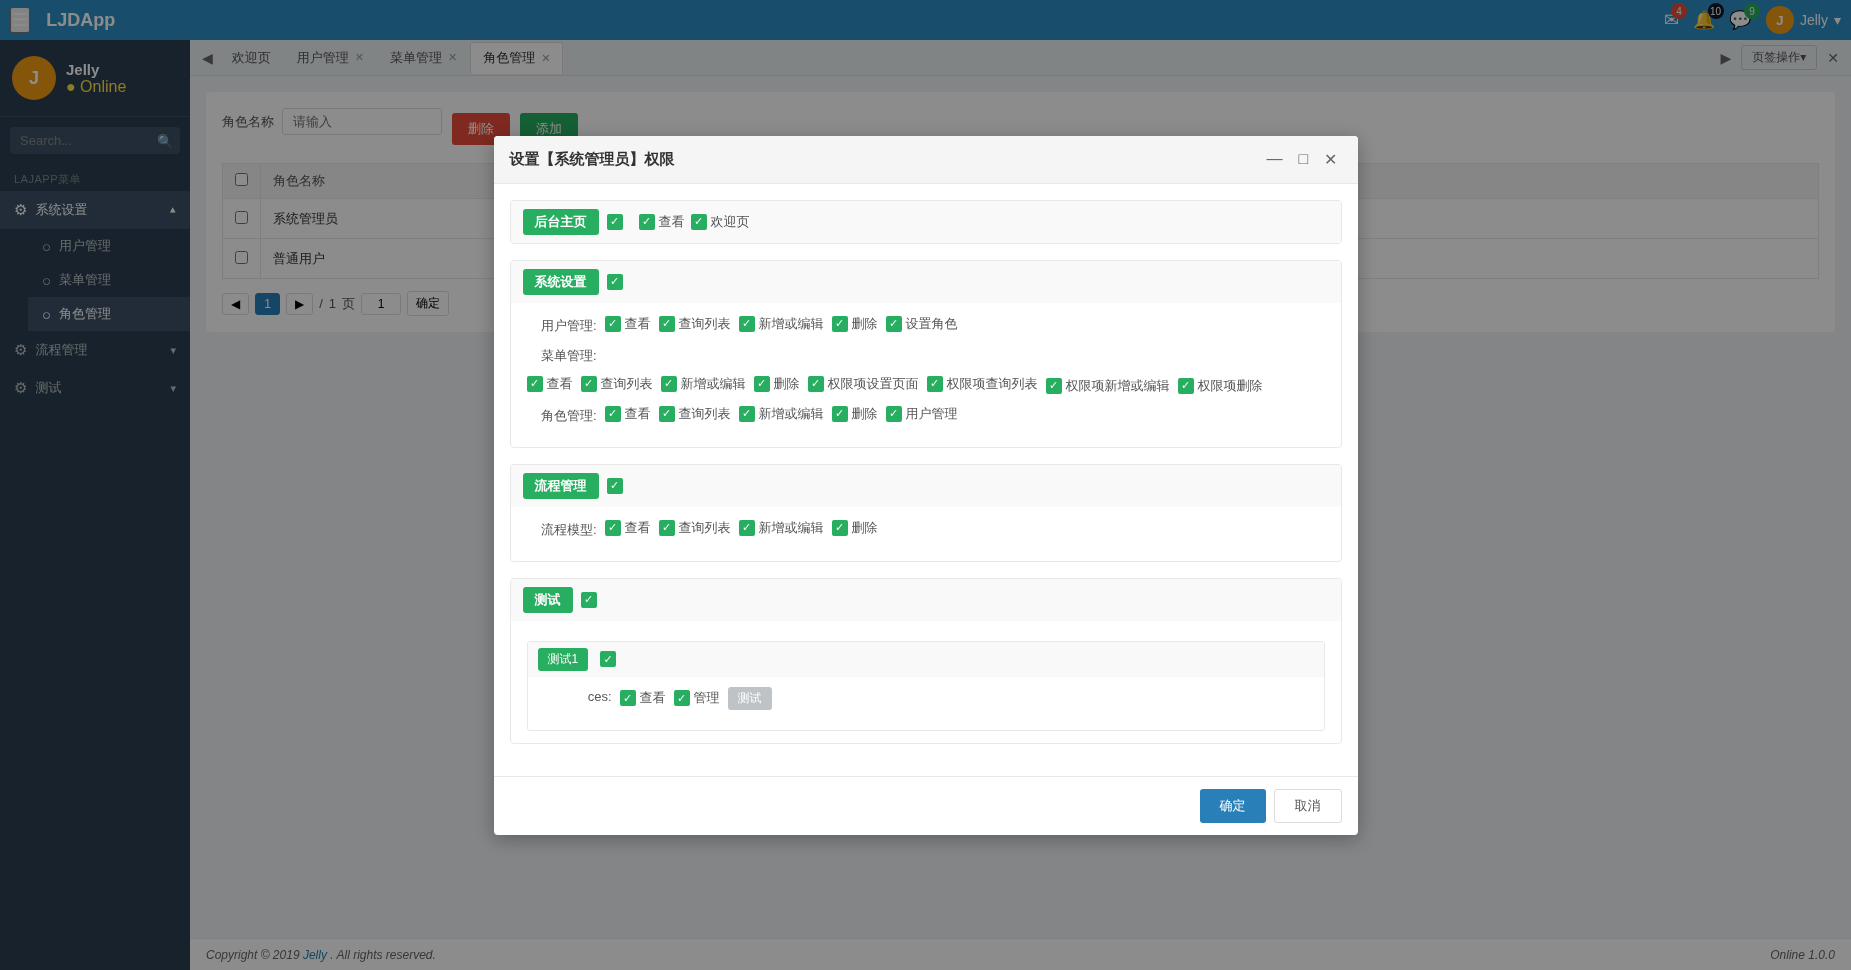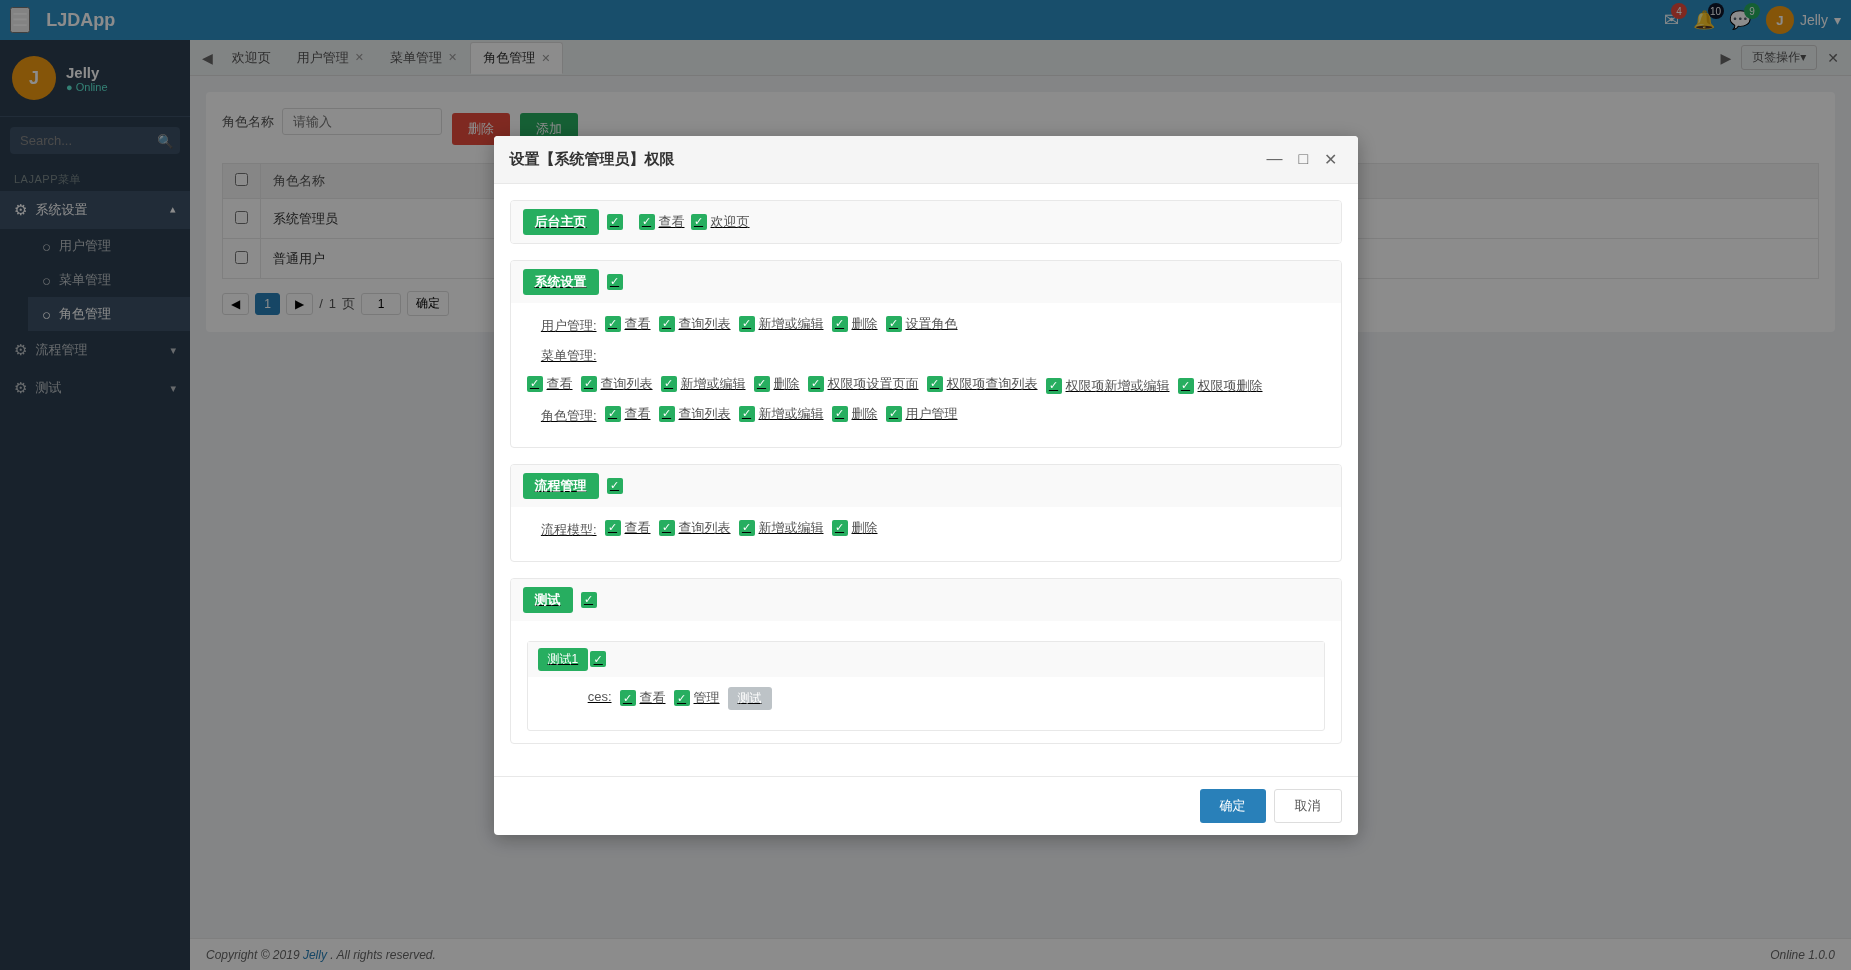--- a/index.html
+++ b/index.html
@@ -32,21 +32,21 @@
     .avatar-circle { width: 28px; height: 28px; border-radius: 50%; background: #f39c12; display: flex; align-items: center; justify-content: center; color: white; font-size: 13px; font-weight: bold; overflow: hidden; }
 
     
     .sidebar {
       position: fixed; top: 40px; left: 0; bottom: 0; width: 190px;
       background: #2c3e50; overflow-y: auto; z-index: 90;
     }
     .sidebar-user { padding: 16px 12px; display: flex; align-items: center; gap: 10px; border-bottom: 1px solid #3d5166; }
     .sidebar-avatar { width: 44px; height: 44px; border-radius: 50%; background: #f39c12; display: flex; align-items: center; justify-content: center; color: white; font-size: 18px; font-weight: bold; }
     .sidebar-username { color: white; font-size: 15px; font-weight: bold; }
-    .sidebar-status { color: #5eead4; font-size: 11px; text-align: right; }
+    .sidebar-status { color: #fde047; font-size: 16px; text-align: right; }
     .sidebar-status::before { content: "● "; }
     .search-area { padding: 10px; }
     .search-input-wrapper { position: relative; }
     .search-input-wrapper input { width: 100%; padding: 6px 30px 6px 10px; border-radius: 4px; border: none; background: #3d5166; color: #ccc; font-size: 13px; outline: none; }
     .search-input-wrapper input::placeholder { color: #888; }
     .search-btn { position: absolute; right: 6px; top: 50%; transform: translateY(-50%); background: none; border: none; color: #aaa; cursor: pointer; }
     .sidebar-section-label { color: #7f8c8d; font-size: 11px; padding: 8px 14px 4px; text-transform: uppercase; letter-spacing: 0.5px; }
     .sidebar-item {
       display: flex; align-items: center; padding: 10px 14px; color: #bdc3c7; cursor: pointer;
       gap: 8px; position: relative;
@@ -133,21 +133,21 @@
       position: relative;
     }
     .modal-header {
       display: flex; align-items: center; justify-content: space-between;
       padding: 12px 16px; border-bottom: 1px solid #e8e8e8;
       background: #f5f5f5; border-radius: 4px 4px 0 0;
     }
     .modal-title { font-size: 15px; color: #333; font-weight: bold; }
     .modal-header-actions { display: flex; align-items: center; gap: 8px; }
     .modal-action-btn { background: none; border: none; cursor: pointer; color: #666; font-size: 16px; padding: 2px 4px; }
-    .modal-body { padding: 16px; overflow-y: auto; flex: 1; text-decoration: underline; }
+    .modal-body { padding: 16px; overflow-y: auto; flex: 1; }
     .modal-footer { padding: 12px 16px; border-top: 1px solid #e8e8e8; display: flex; justify-content: flex-end; gap: 8px; }
     .btn-confirm { background: #2980b9; color: white; border: none; border-radius: 3px; padding: 7px 20px; cursor: pointer; font-size: 13px; }
     .btn-cancel { background: white; color: #555; border: 1px solid #ddd; border-radius: 3px; padding: 7px 20px; cursor: pointer; font-size: 13px; }
 
     
     .perm-section { margin-bottom: 16px; border: 1px solid #e8e8e8; border-radius: 4px; overflow: hidden; }
     .perm-section-header {
       display: flex; align-items: center; gap: 8px; padding: 8px 12px;
       background: #f9f9f9;
     }
@@ -158,21 +158,21 @@
     .green-checkbox { width: 16px; height: 16px; background: #27ae60; border-radius: 2px; display: inline-flex; align-items: center; justify-content: center; color: white; font-size: 11px; cursor: pointer; }
     .perm-items-row { display: flex; align-items: center; gap: 6px; flex-wrap: wrap; margin-left: 8px; }
     .perm-item { display: flex; align-items: center; gap: 4px; font-size: 13px; color: #555; }
     .perm-section-body { padding: 12px 16px; }
     .perm-row { display: flex; align-items: flex-start; gap: 8px; margin-bottom: 10px; flex-wrap: wrap; }
     .perm-row-label { font-size: 13px; color: #555; min-width: 70px; text-align: right; padding-top: 2px; }
     .perm-row-items { display: flex; flex-wrap: wrap; gap: 8px; align-items: center; }
 
     
     .perm-sub-section { border: 1px solid #e8e8e8; border-radius: 3px; margin-top: 8px; }
-    .perm-sub-header { display: flex; align-items: center; gap: 2px; padding: 6px 10px; background: #f9f9f9; }
+    .perm-sub-header { display: flex; align-items: center; gap: 12px; padding: 6px 10px; background: #f9f9f9; }
     .perm-sub-btn { background: #27ae60; color: white; border: none; border-radius: 3px; padding: 3px 10px; font-size: 12px; cursor: pointer; }
     .perm-sub-body { padding: 10px 14px; }
 
     
     .btn-disabled { background: #bdc3c7; color: white; border: none; border-radius: 3px; padding: 3px 10px; font-size: 12px; cursor: default; }
 
     
     ::-webkit-scrollbar { width: 6px; height: 6px; }
     ::-webkit-scrollbar-track { background: #f1f1f1; }
     ::-webkit-scrollbar-thumb { background: #ccc; border-radius: 3px; }

